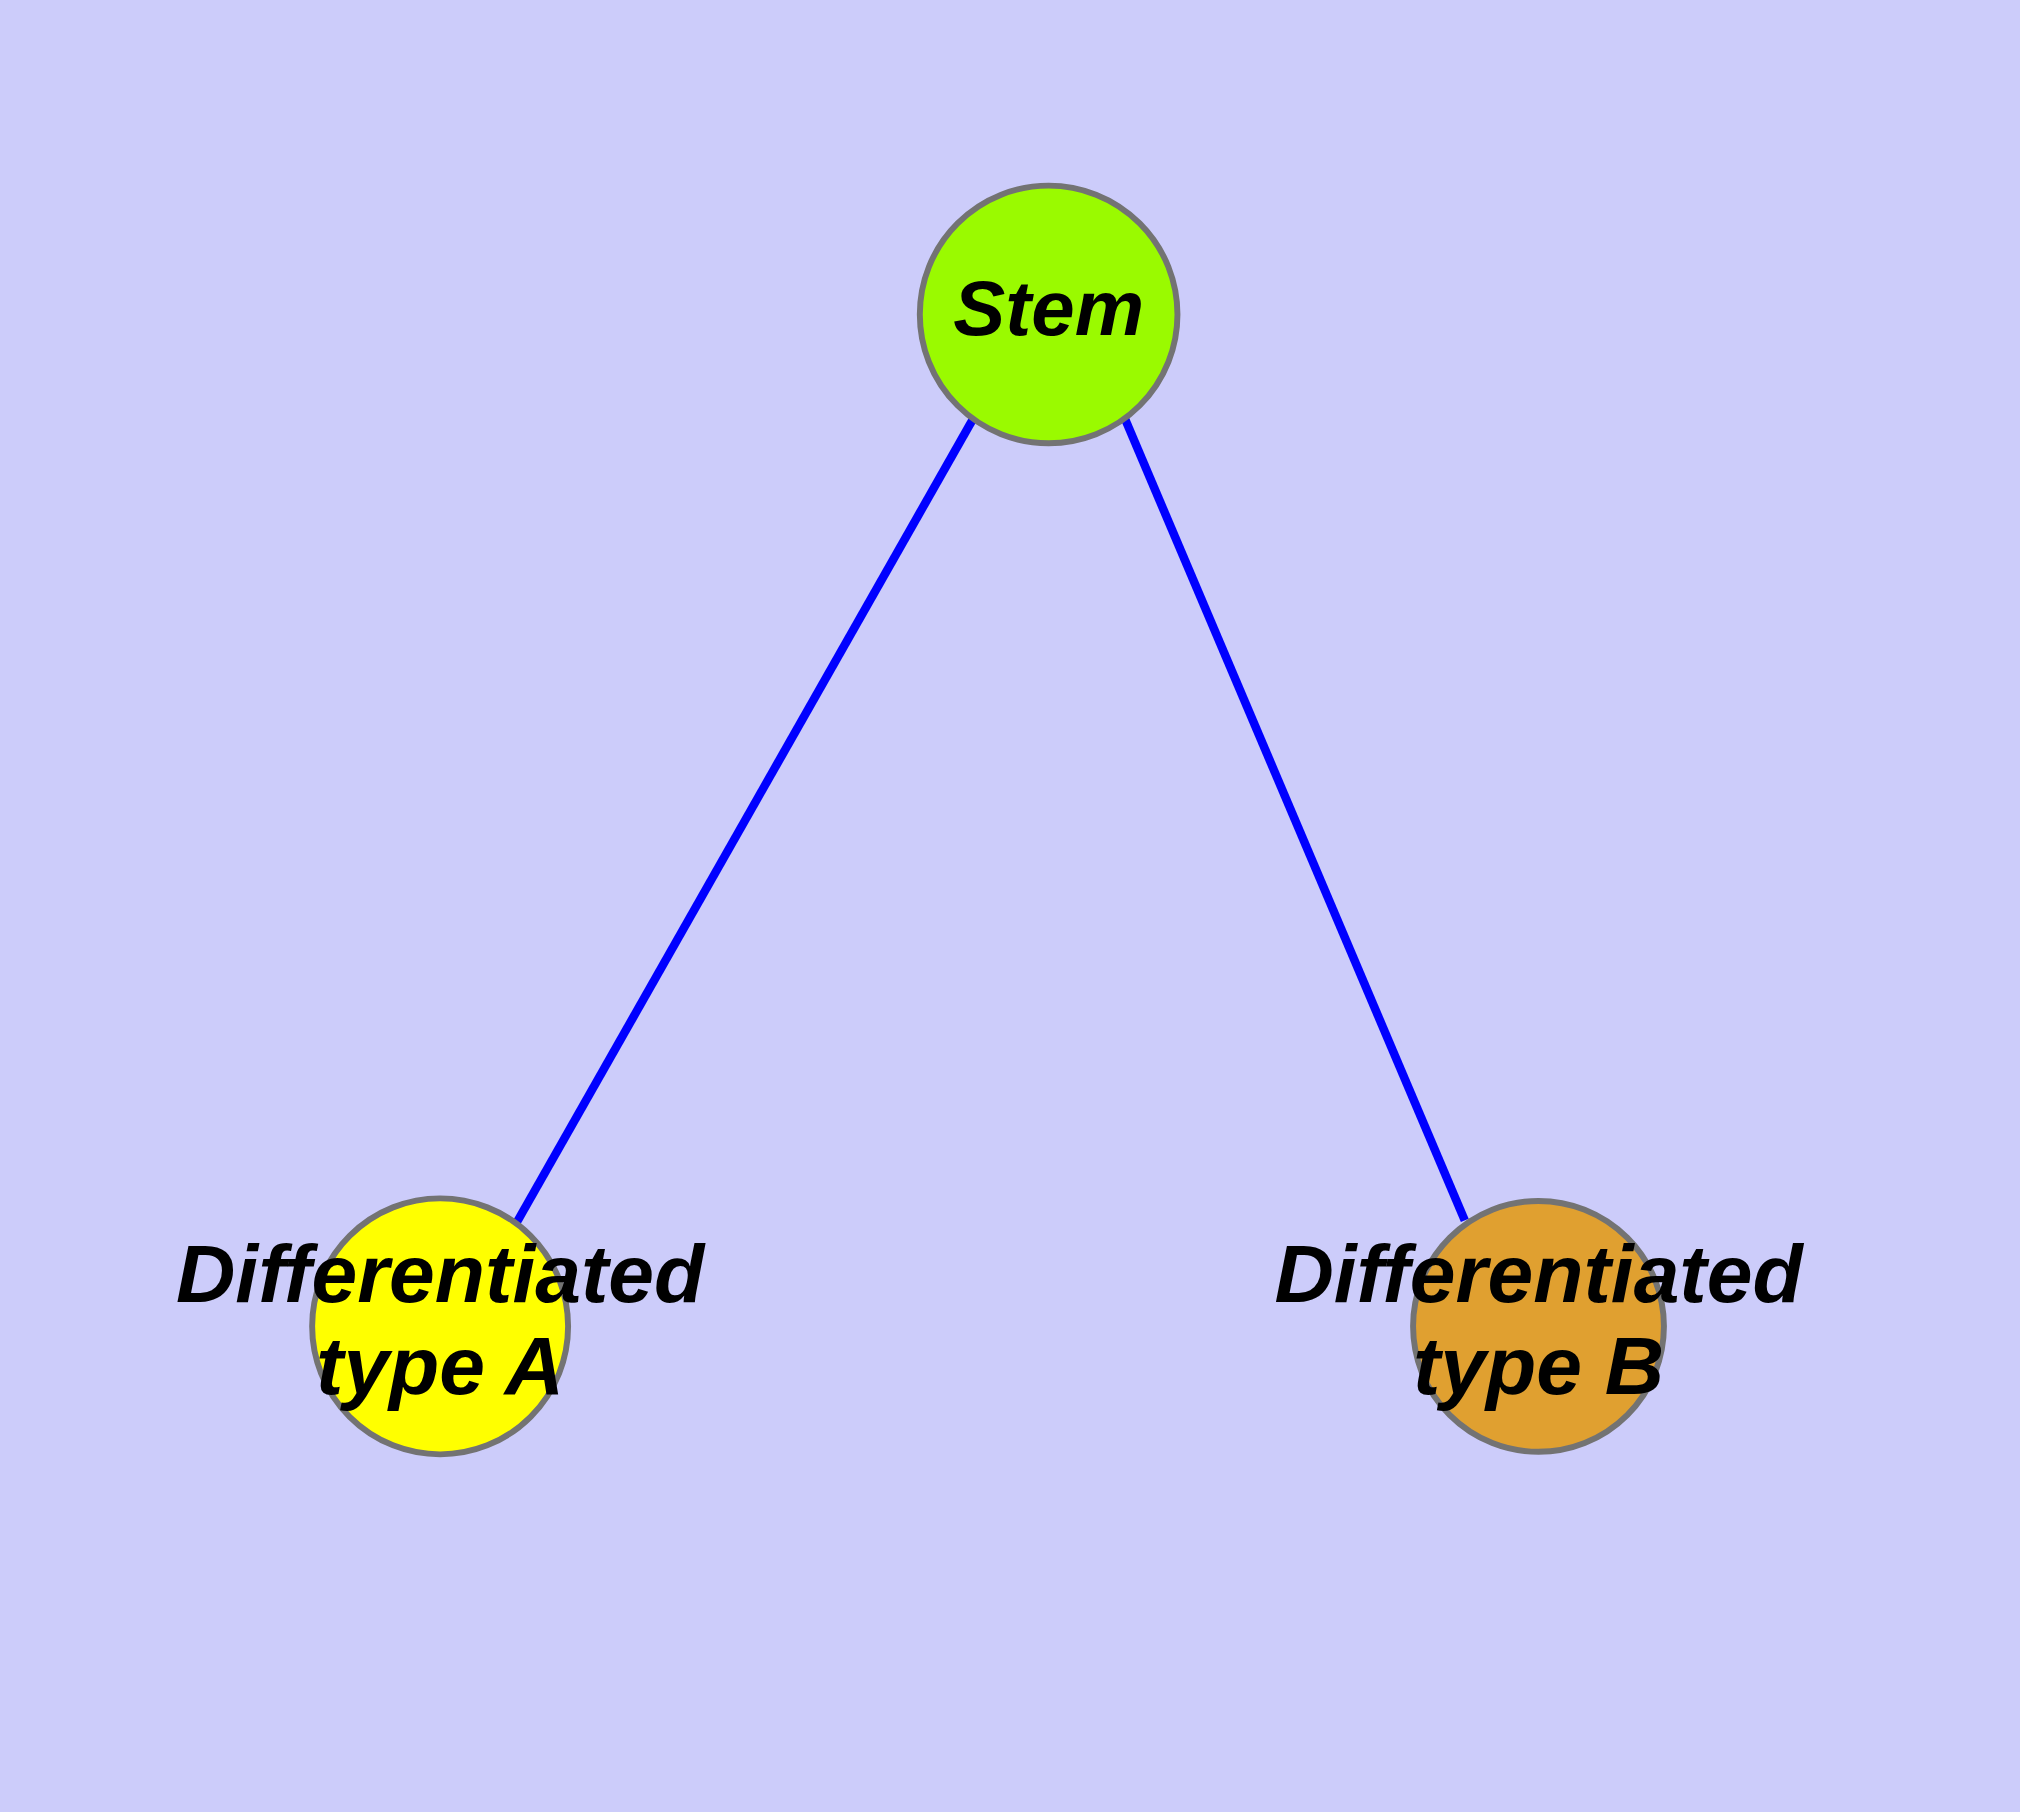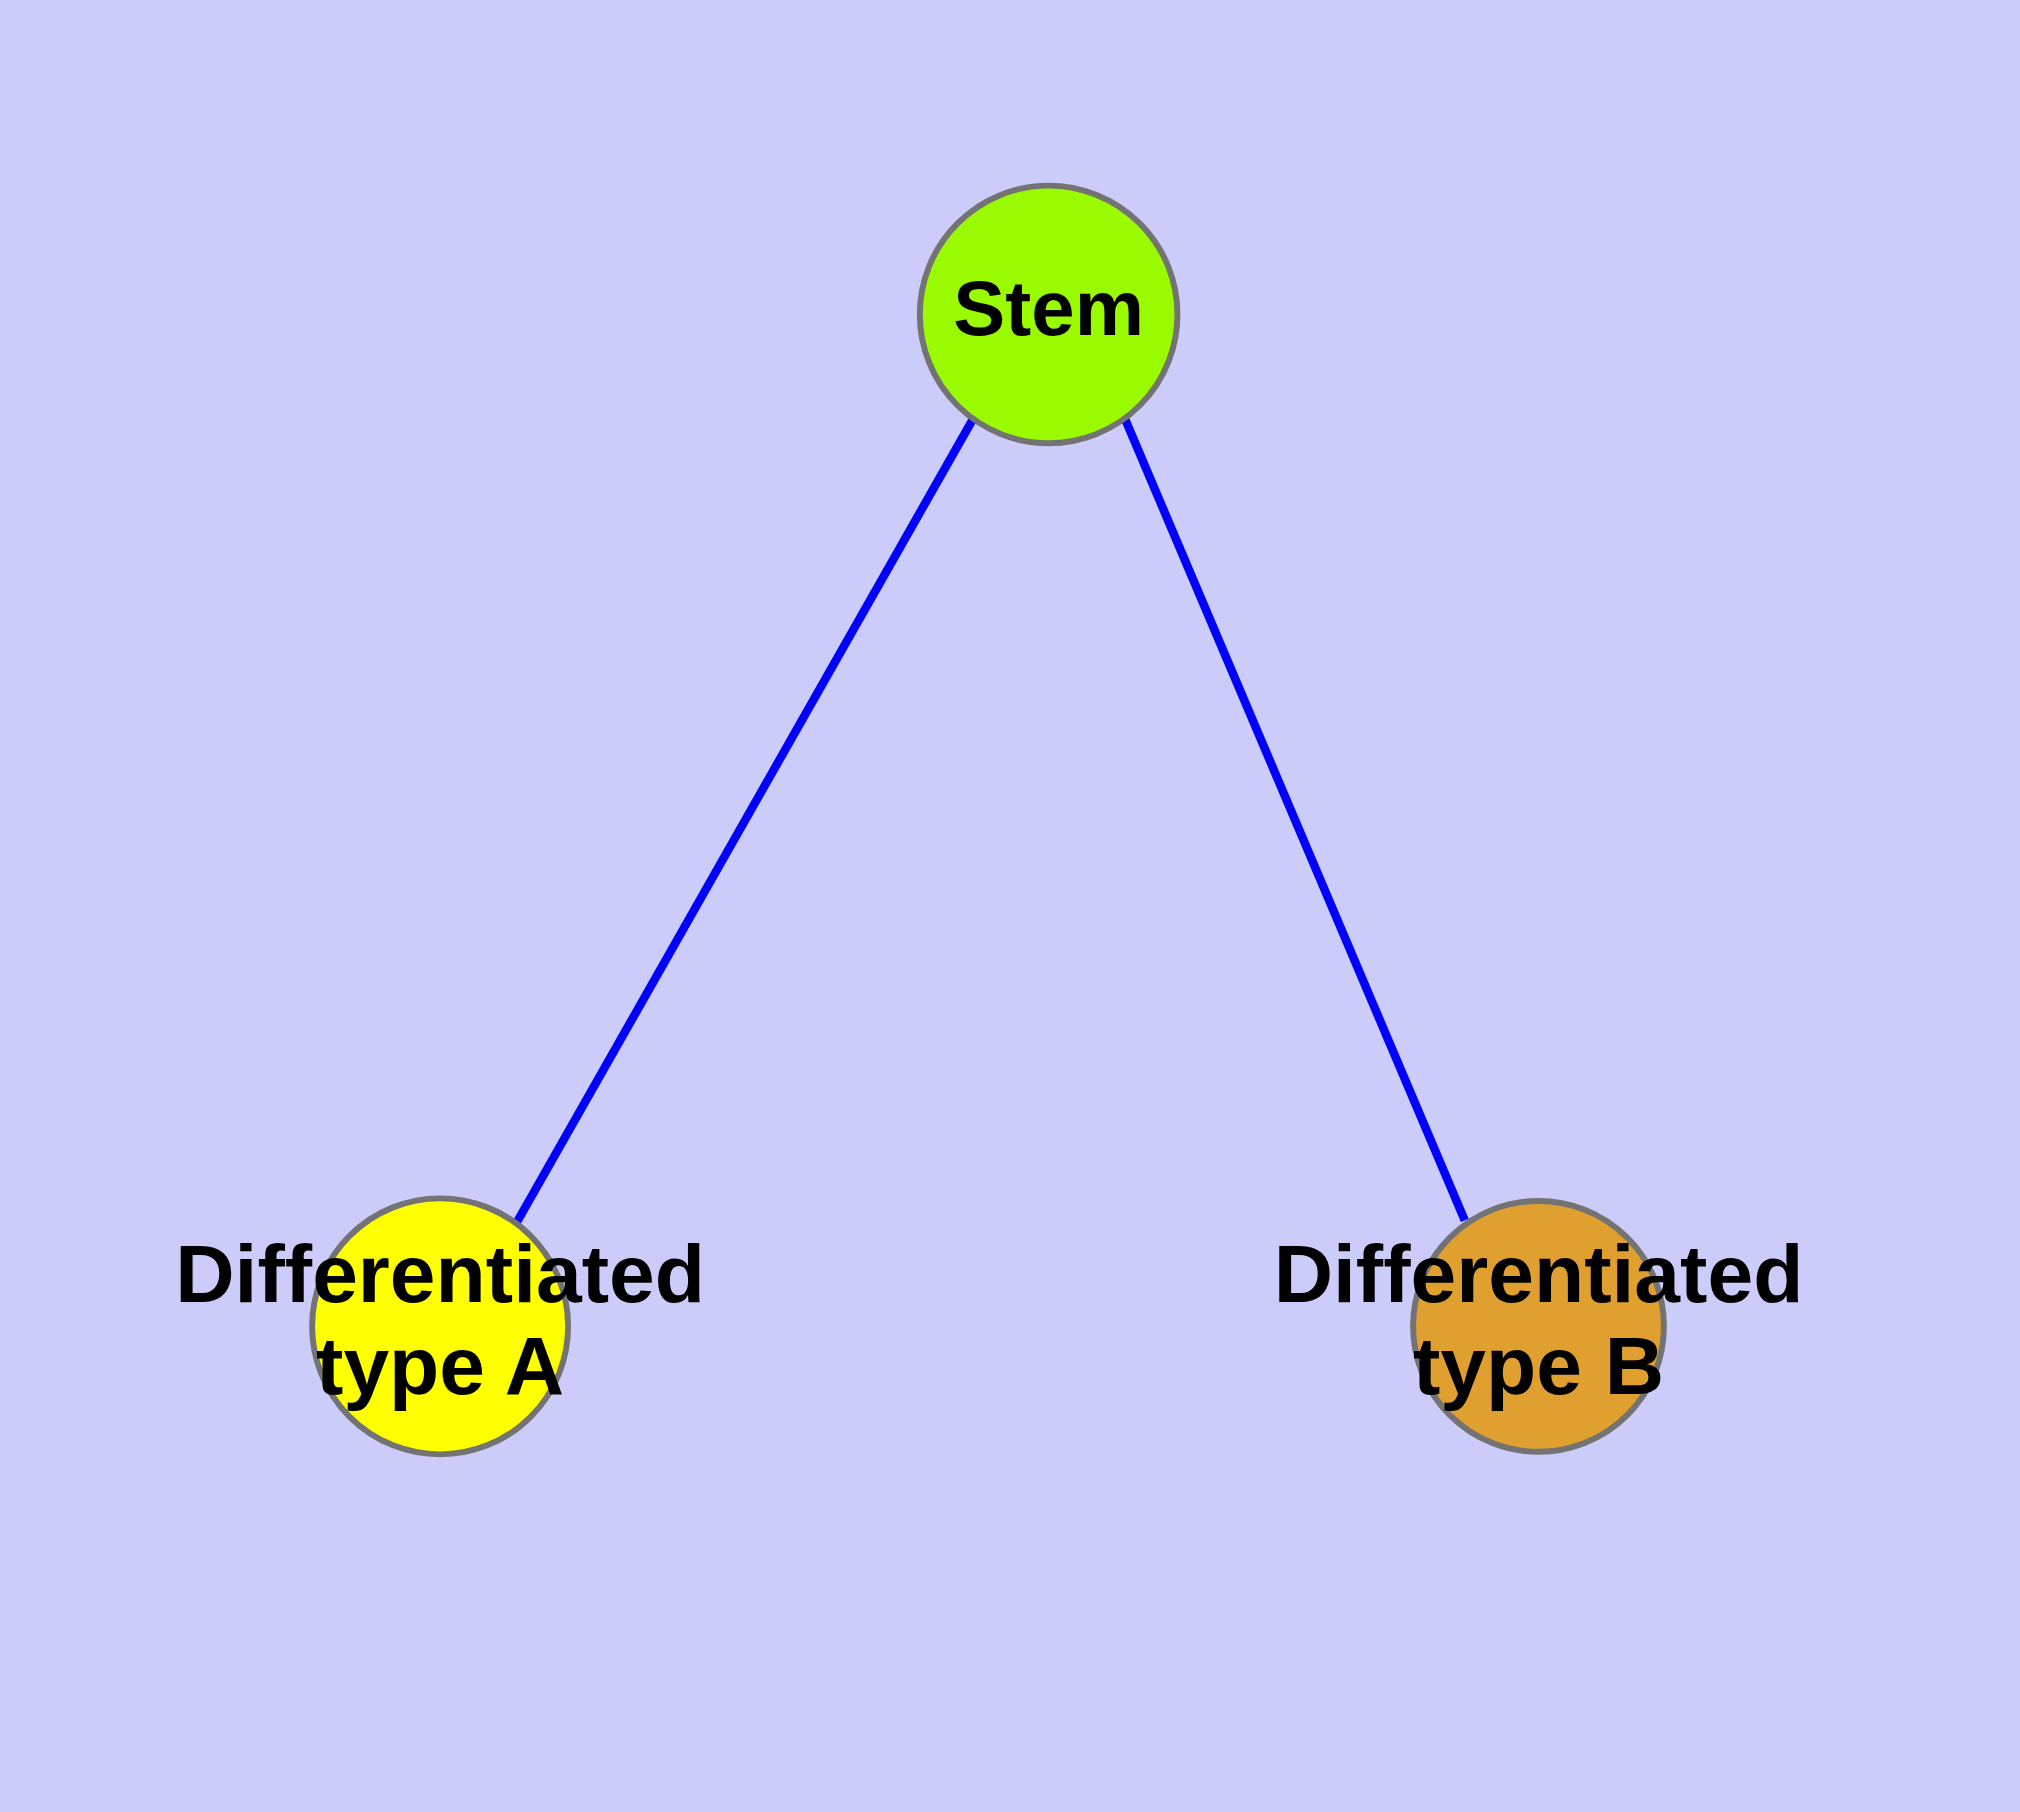--- a/index.html
+++ b/index.html
@@ -8,20 +8,21 @@
     padding: 0;
     background: #ccccfa;
   }
   #stage {
     position: relative;
     width: 2021px;
     height: 1812px;
     background: #ccccfa;
     overflow: hidden;
     font-family: "Liberation Sans", sans-serif;
+    font-style: italic;
   }
   #graph-svg {
     position: absolute;
     left: 0;
     top: 0;
     width: 2021px;
     height: 1812px;
     display: block;
   }
   .node-circle {

